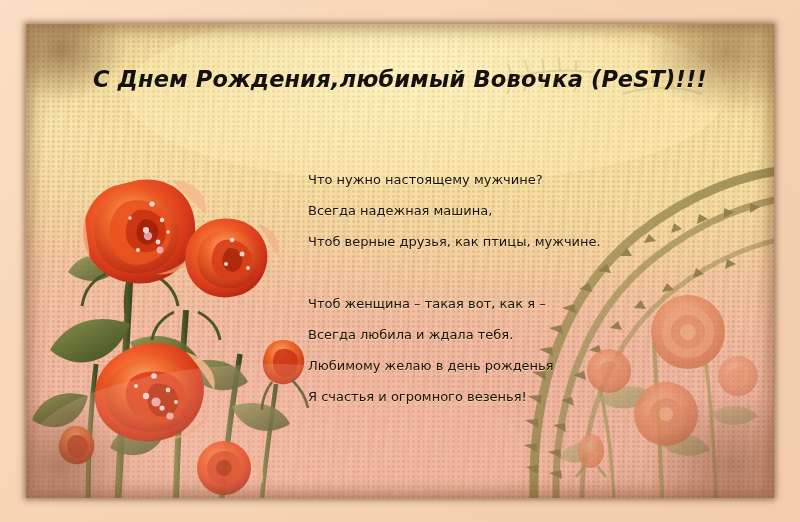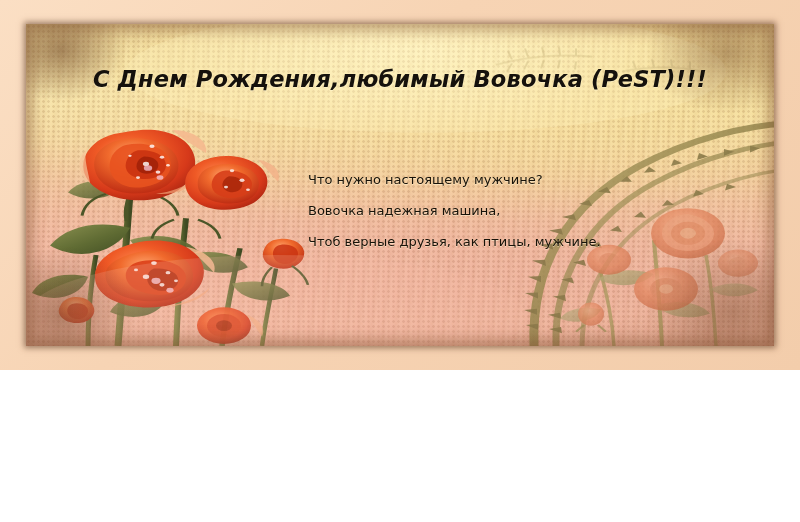--- a/index.html
+++ b/index.html
@@ -1,21 +1,21 @@
 <!DOCTYPE html>
 <html><head>
 <meta charset="utf-8">
 <title>Greeting Card</title>
 <style>
   html,body{margin:0;padding:0;background:#ffffff;}
   *{box-sizing:border-box;}
 
   .card{
     position:relative;
-    width:800px;height:370px;
+    width:800px;height:522px;
     overflow:hidden;
     background:#f6d8bd;
     font-family:"DejaVu Sans", sans-serif;
   }
 
   
   .frame{
     position:absolute;inset:0;
     background:linear-gradient(135deg,#fbdfc4 0%,#f7d4b4 40%,#f3cdab 100%);
     z-index:1;
@@ -371,21 +371,27 @@
     <div class="corner-smudge cs-tr"></div>
     <div class="corner-smudge cs-bl"></div>
     <div class="corner-smudge cs-br"></div>
     <div class="vignette"></div>
 
     <div class="title">С Днем Рождения,любимый Вовочка (PeST)!!!</div>
 
     <div class="poem">
       <div class="stanza">
         <span class="line">Что нужно настоящему мужчине?</span>
-        <span class="line">Вовочка надежная машина,</span>
+        <span class="line">Всегда надежная машина,</span>
         <span class="line">Чтоб верные друзья, как птицы, мужчине.</span>
       </div>
+      <div class="stanza">
+        <span class="line">Чтоб женщина – такая вот, как я –</span>
+        <span class="line">Всегда любила и ждала тебя.</span>
+        <span class="line">Любимому желаю в день рожденья</span>
+        <span class="line">Я счастья и огромного везенья!</span>
+      </div>
     </div>
 
   </div>
 
   <div class="frame-inner-shadow"></div>
 </div>
 
 </body></html>

